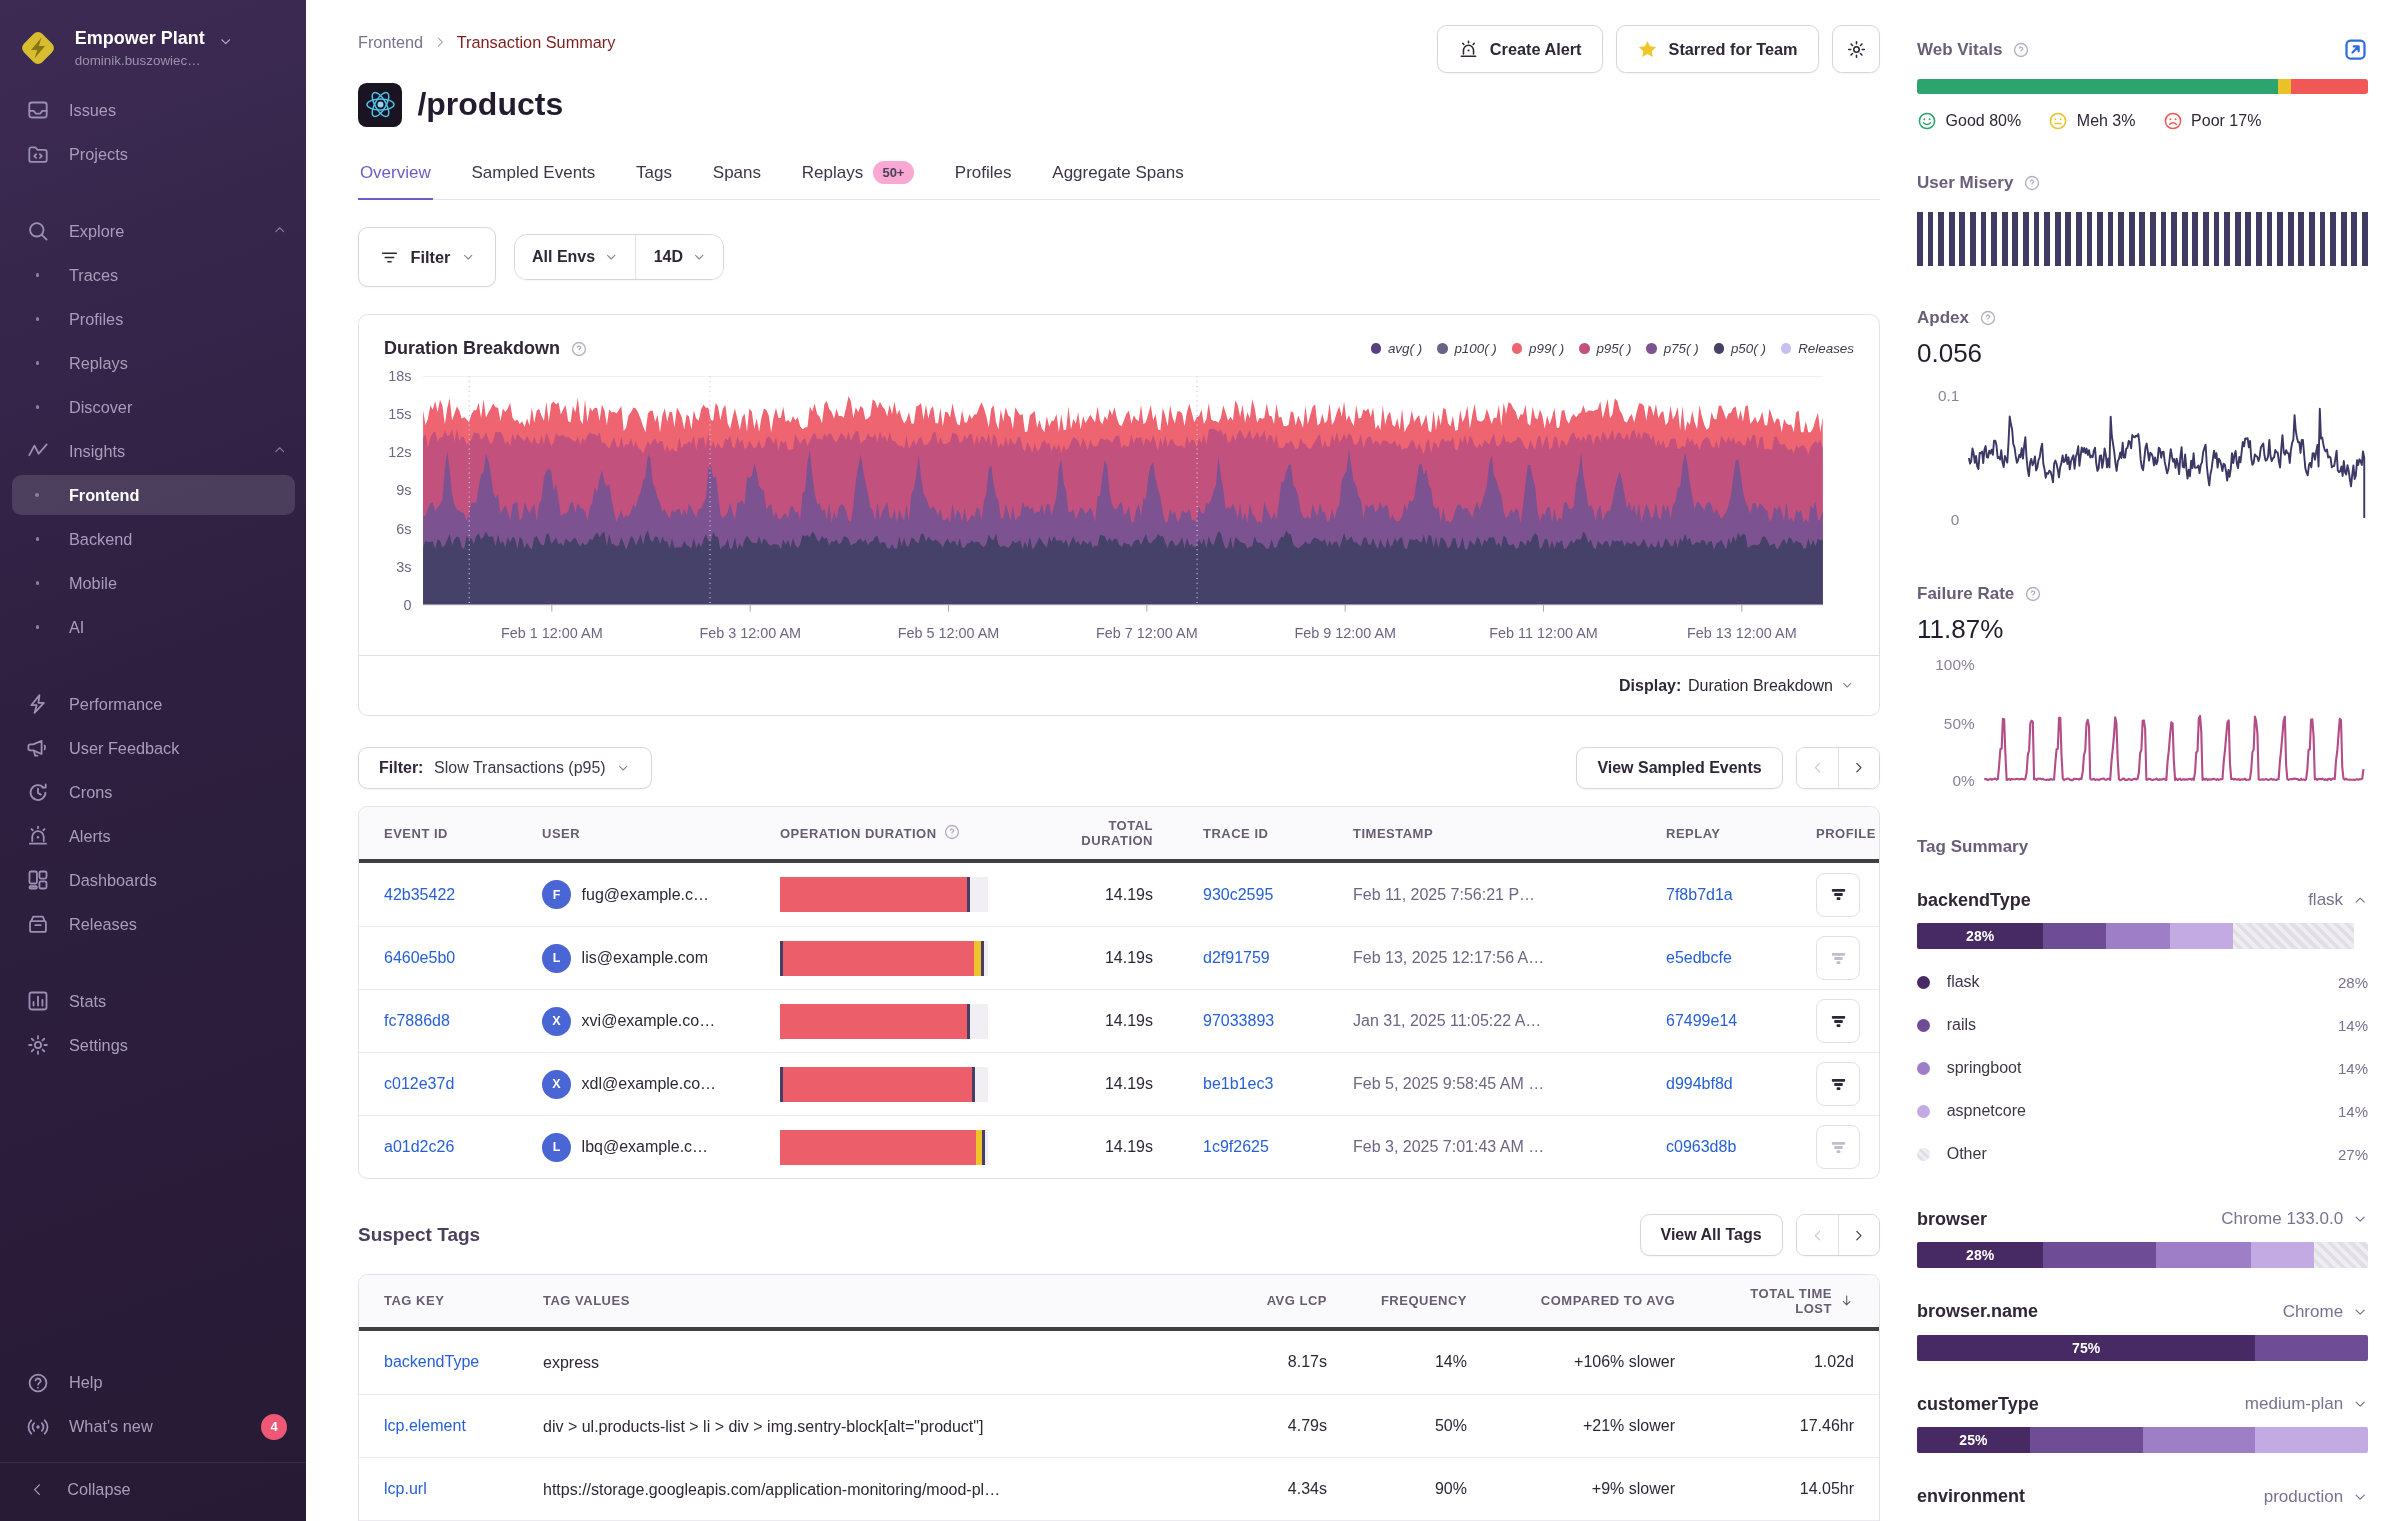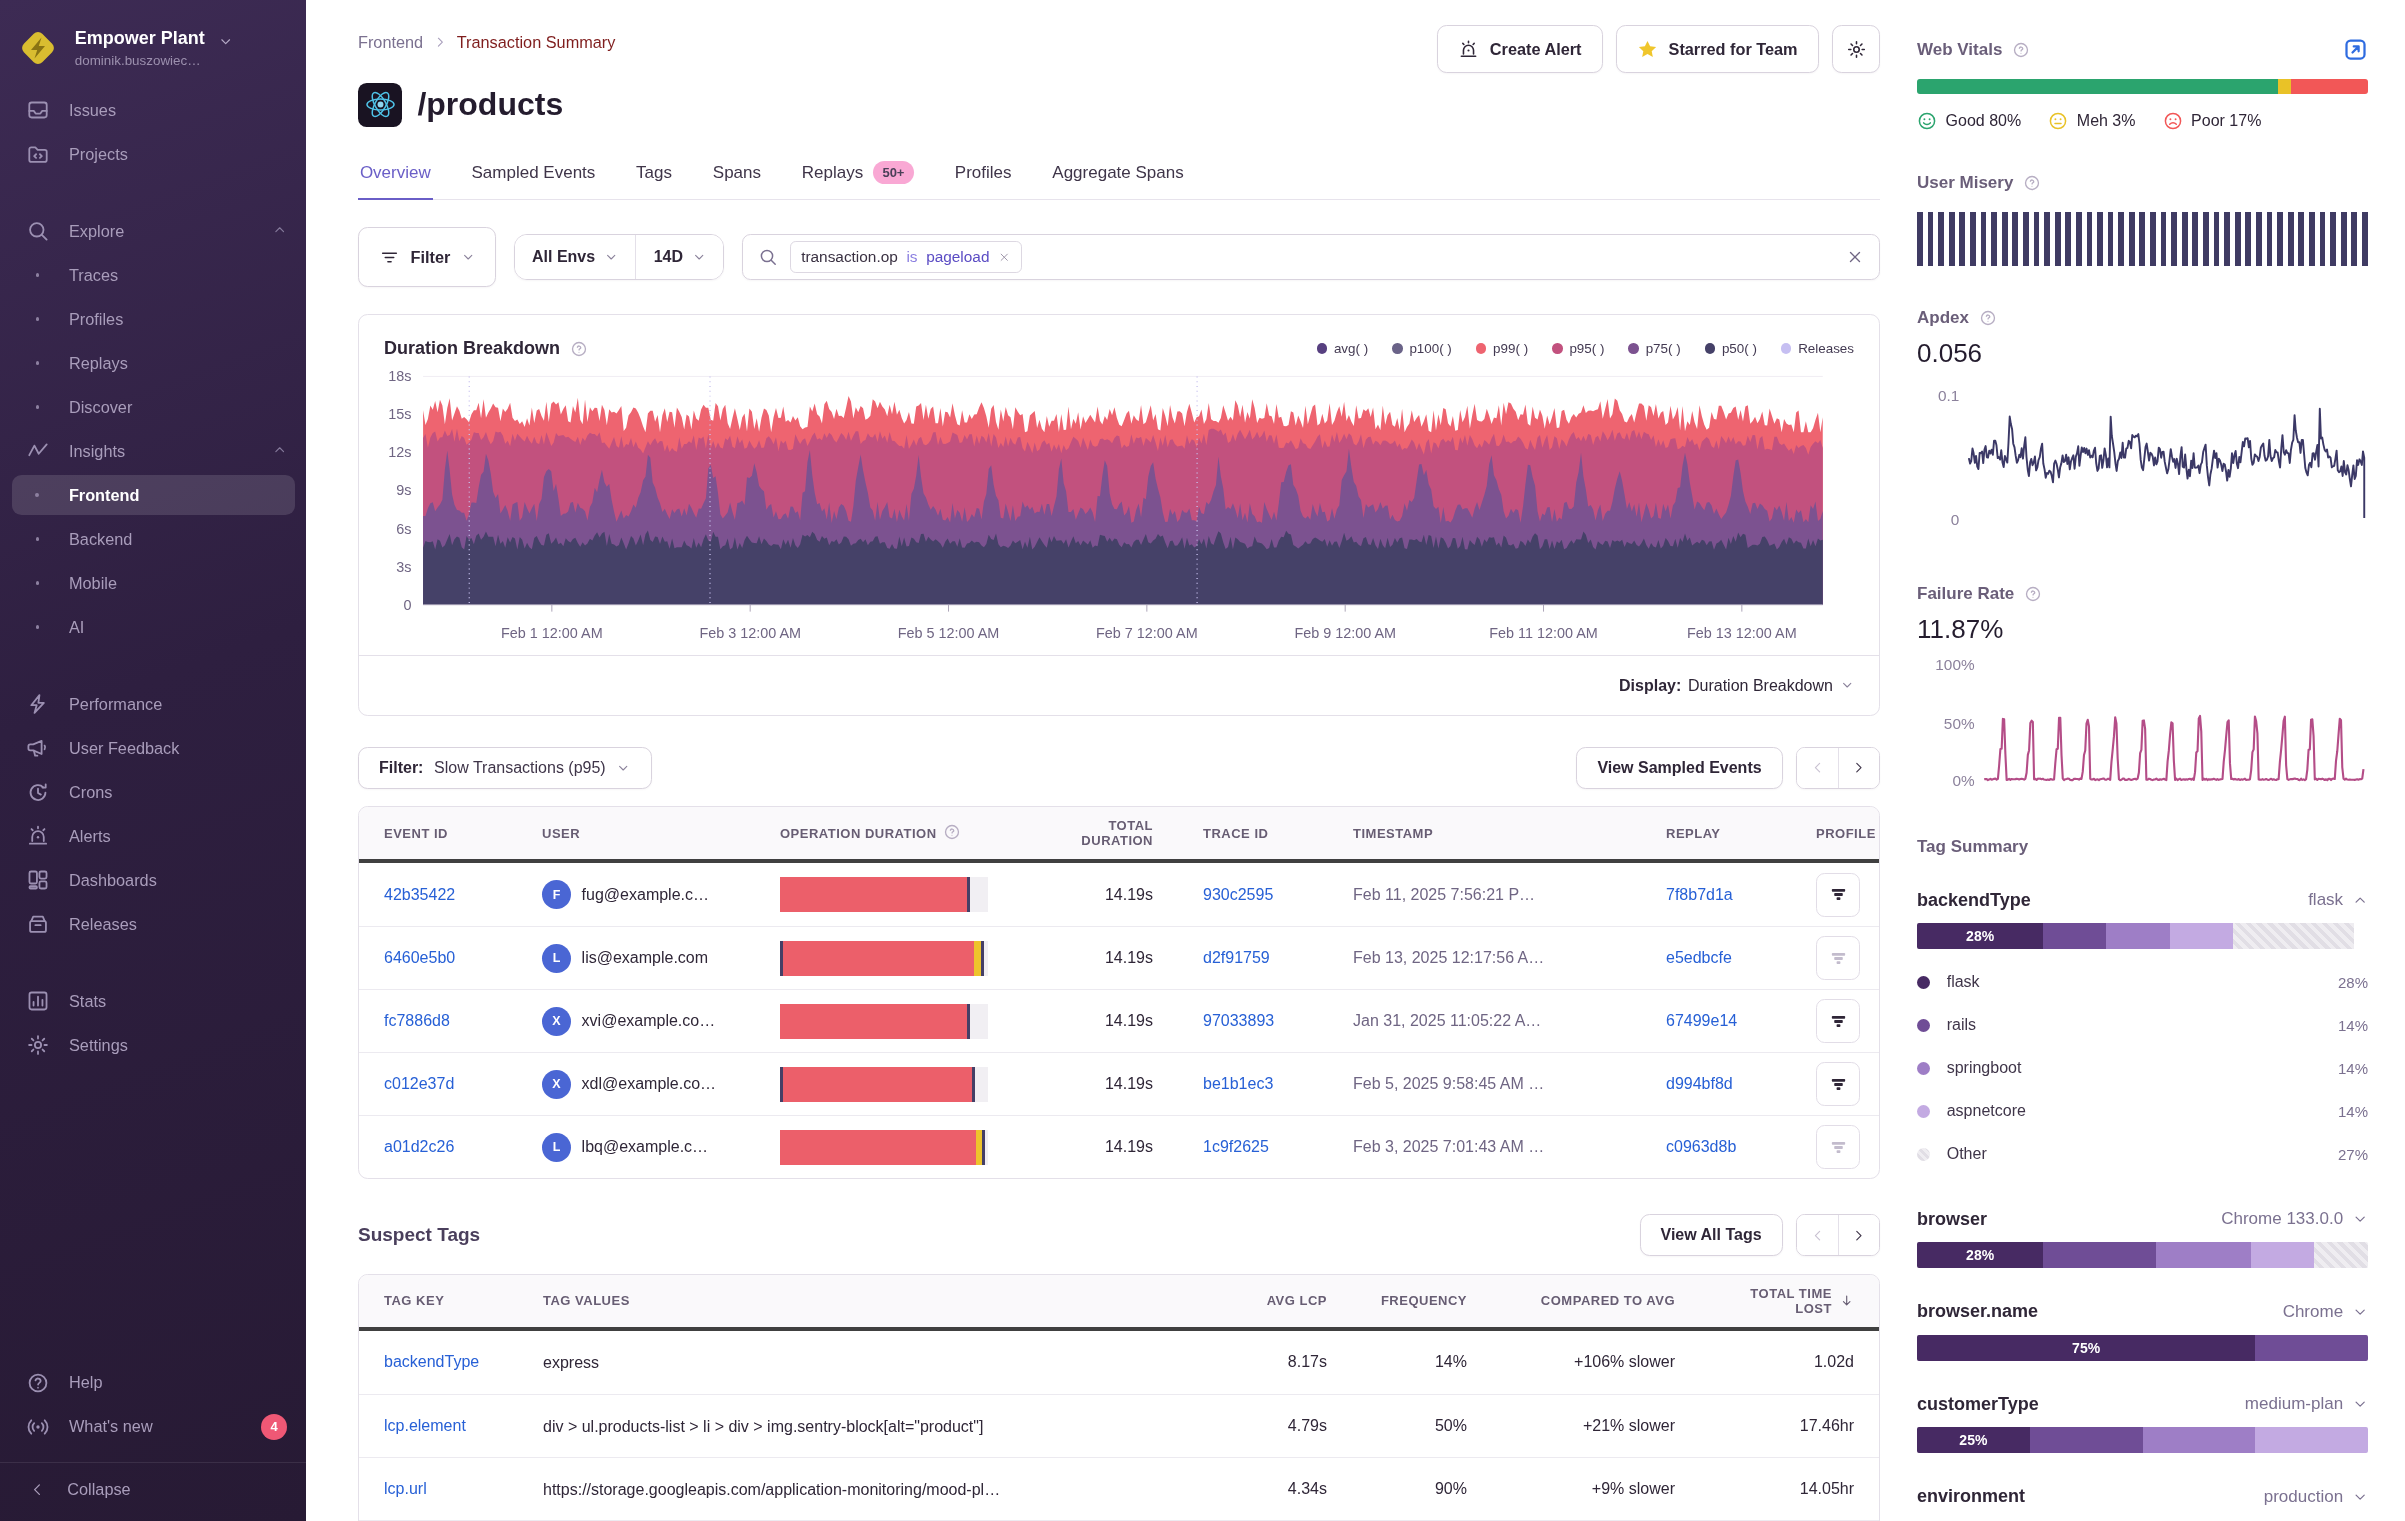--- a/index.html
+++ b/index.html
@@ -86,21 +86,21 @@
   .token .tx svg { width:12.5px; height:12.5px; color:#9a91a5; }
   .search-clear { margin-left:auto; cursor:pointer; }
   .search-clear svg { width:18px; height:18px; color:#6f6583; }
 
   
   .card { border:1px solid #e4e0e9; border-radius:9.6px; background:#fff; }
   .duration-card { margin-top:27px; }
   .card-head { display:flex; align-items:center; padding:23px 25px 3.8px; gap:9.6px; }
   .card-title { font-size:18px; font-weight:700; color:#2f2637; }
   .qmark svg { width:18px; height:18px; }
-  .legend { margin-left:auto; display:flex; gap:24px; font-size:13.4px; color:#433a52; align-items:center; }
+  .legend { margin-left:auto; display:flex; gap:15px; font-size:13.4px; color:#433a52; align-items:center;font-style:italic; }
   .legend .litem { display:flex; align-items:center; cursor:pointer; }
   .legend .ldot { width:10.6px; height:10.6px; border-radius:50%; margin-right:6.7px; }
   .card-foot { border-top:1px solid #e4e0e9; display:flex; justify-content:flex-end; align-items:center;
     height:60px; padding:0 25px; font-size:16px; gap:6.7px; }
   .display-label { font-weight:700; }
 
   
   .table-toolbar { display:flex; margin-top:31px; align-items:center; }
   .tb-right { margin-left:auto; display:flex; gap:13.4px; align-items:center;padding-left:16px; }
   .sm-btn { height:42px; font-size:16px; }
@@ -516,43 +516,20 @@
               </span>
           </button>
           <button class="grp-btn">
             <span>14D</span>
             <span class="chev-sm i" style="display:inline-flex">
                 <svg viewBox="0 0 20 20" fill="none" stroke="currentColor" stroke-width="1.5" stroke-linecap="round" stroke-linejoin="round" width="14.4" height="14.4">
                   <path d="m5 7.5 5 5 5-5"></path>
                 </svg>
               </span>
           </button>
-        </div>
-        <div class="search-box">
-          <span class="mag i" style="display:inline-flex">
-              <svg viewBox="0 0 20 20" fill="none" stroke="currentColor" stroke-width="1.5" stroke-linecap="round" stroke-linejoin="round" width="20" height="20">
-                <circle cx="9" cy="9" r="5.6"></circle>
-                <path d="m13.2 13.2 4 4"></path>
-              </svg>
-            </span>
-          <span class="token">
-            <span class="tk">transaction.op</span>
-            <span class="top">is</span>
-            <span class="tv">pageload</span>
-            <span class="tx i" style="display:inline-flex">
-                <svg viewBox="0 0 20 20" fill="none" stroke="currentColor" stroke-width="1.5" stroke-linecap="round" stroke-linejoin="round" width="12.5" height="12.5">
-                  <path d="m5 5 10 10M15 5 5 15"></path>
-                </svg>
-              </span>
-          </span>
-          <span class="search-clear i" style="display:inline-flex">
-              <svg viewBox="0 0 20 20" fill="none" stroke="currentColor" stroke-width="1.5" stroke-linecap="round" stroke-linejoin="round" width="18" height="18">
-                <path d="m5 5 10 10M15 5 5 15"></path>
-              </svg>
-            </span>
         </div>
       </div>
 
       <section class="card duration-card">
         <div class="card-head">
           <h2 class="card-title">Duration Breakdown</h2>
           <span class="qmark i" style="display:inline-flex">
               <svg viewBox="0 0 20 20" fill="none" stroke="currentColor" stroke-width="1.5" stroke-linecap="round" stroke-linejoin="round" width="18" height="18">
                 <g stroke="#b7aec3">
                   <circle cx="10" cy="10" r="7.2"></circle>

